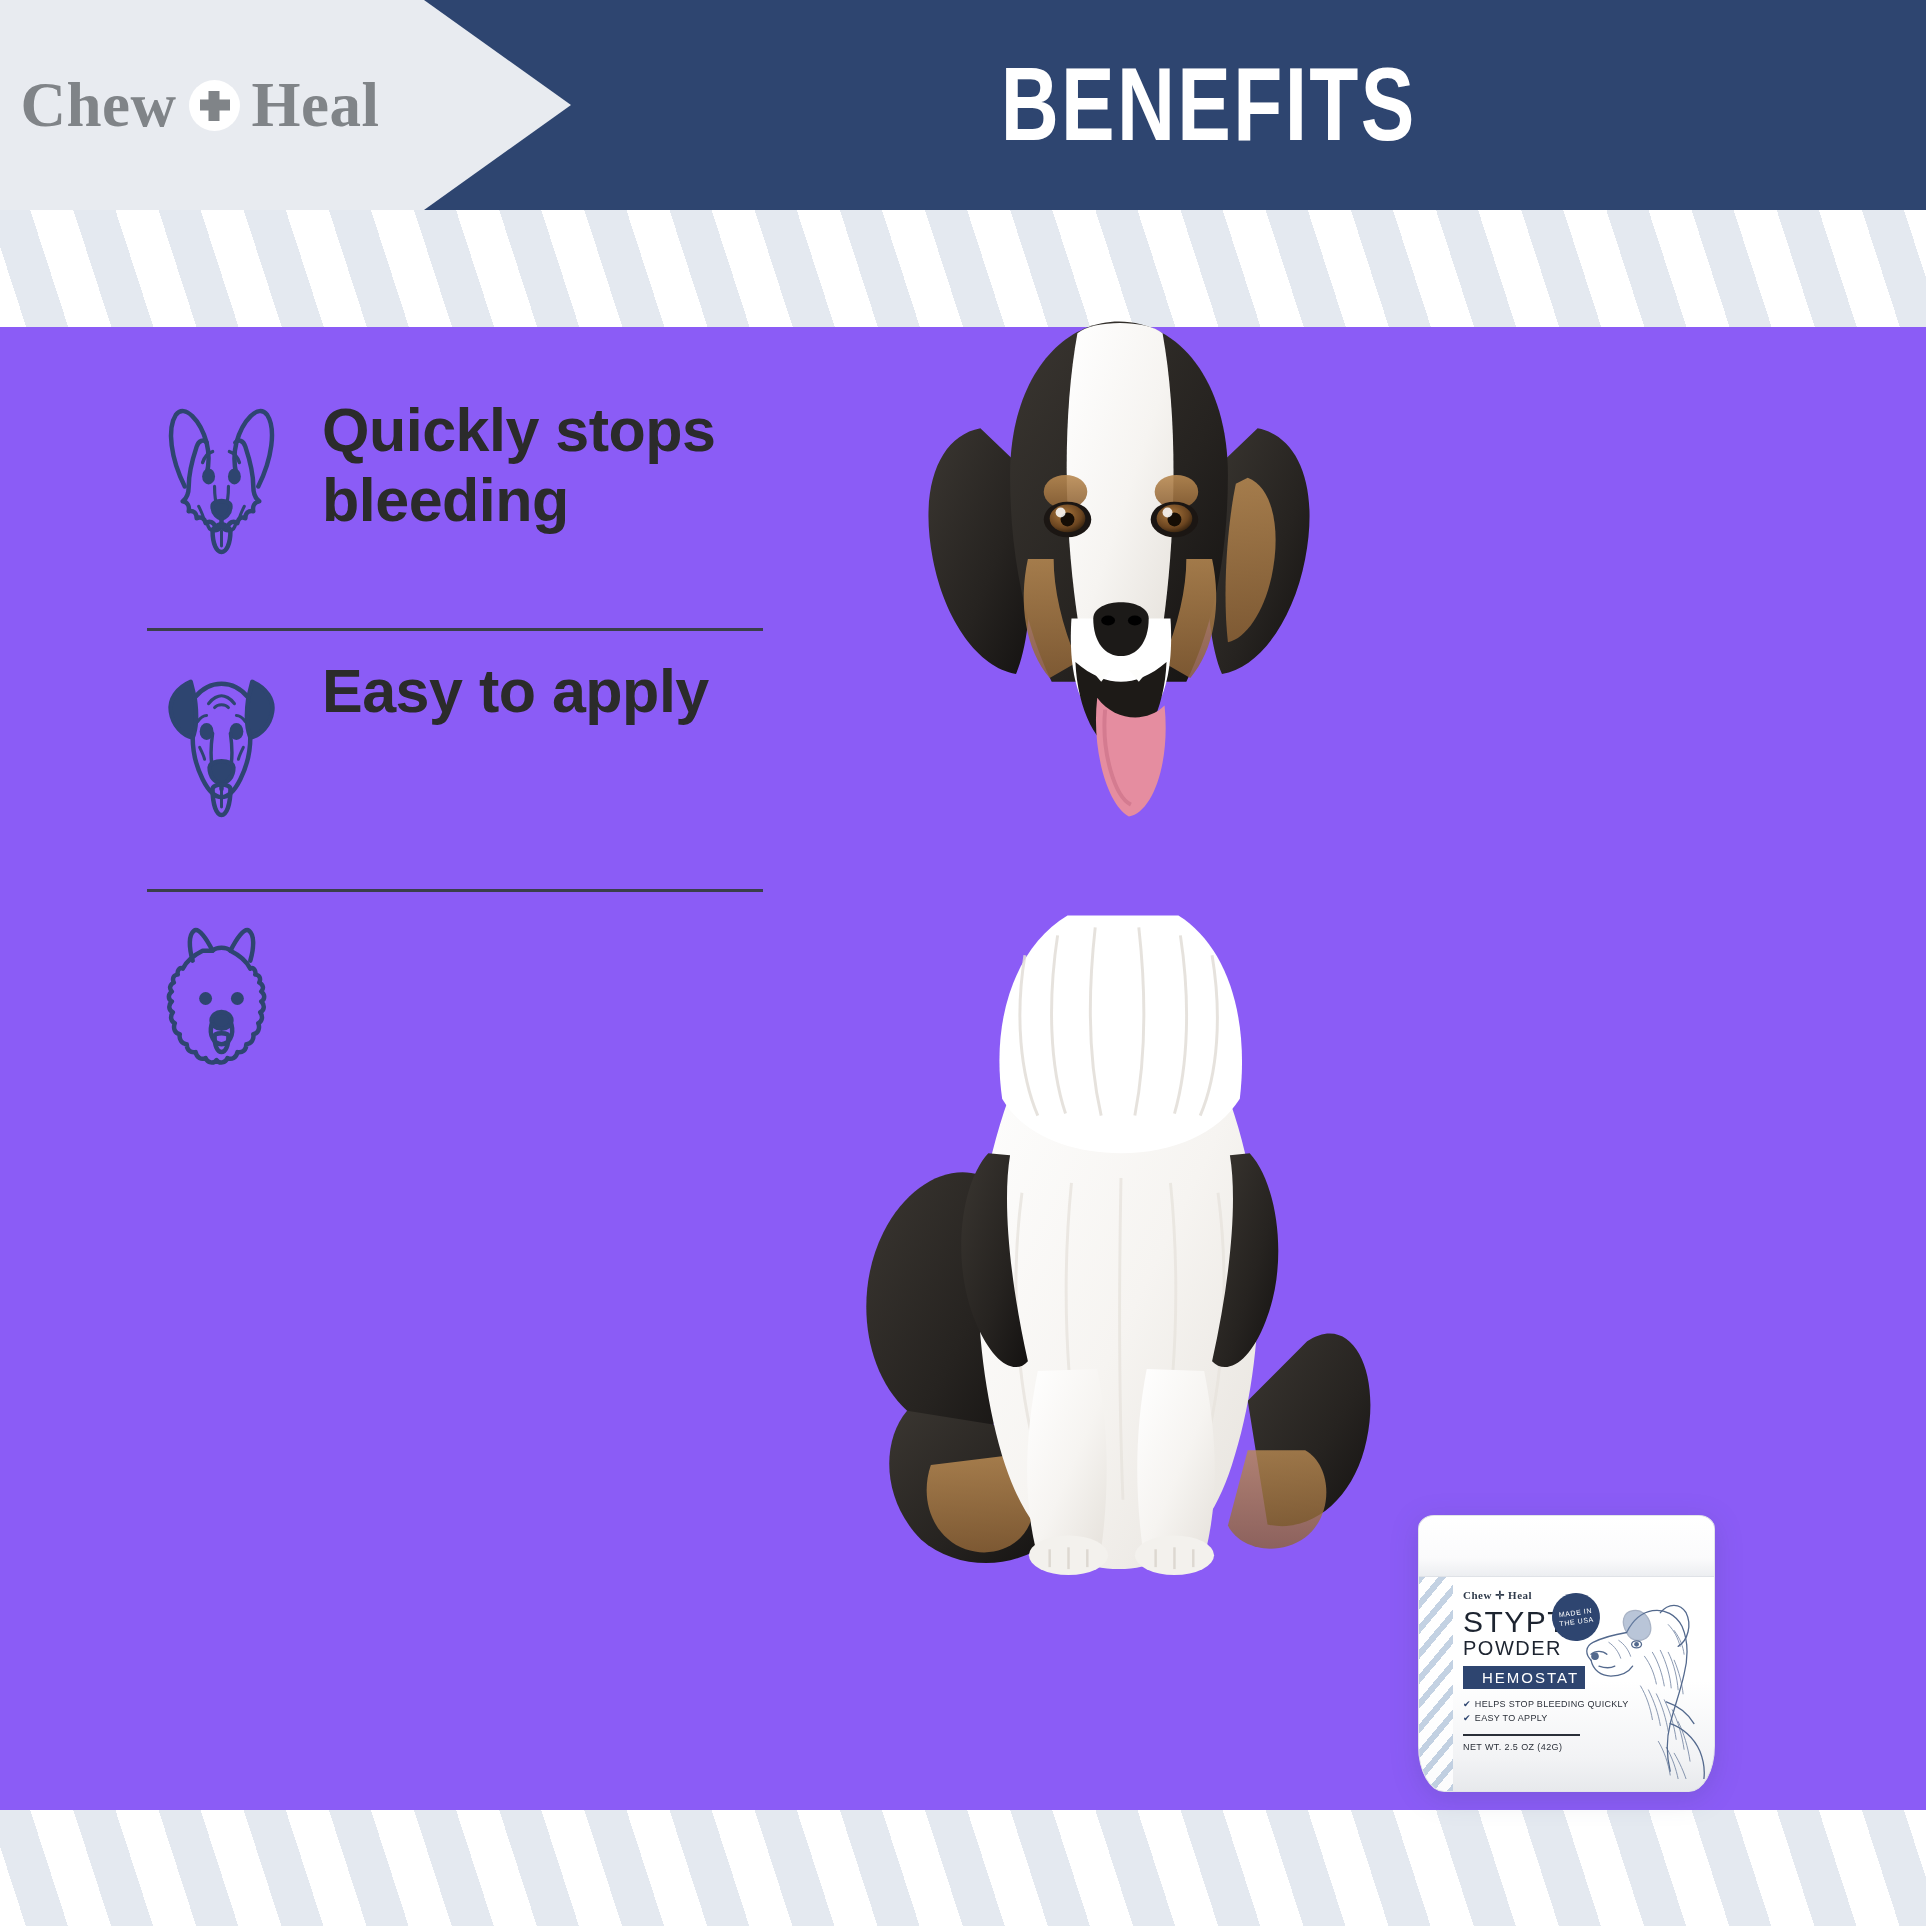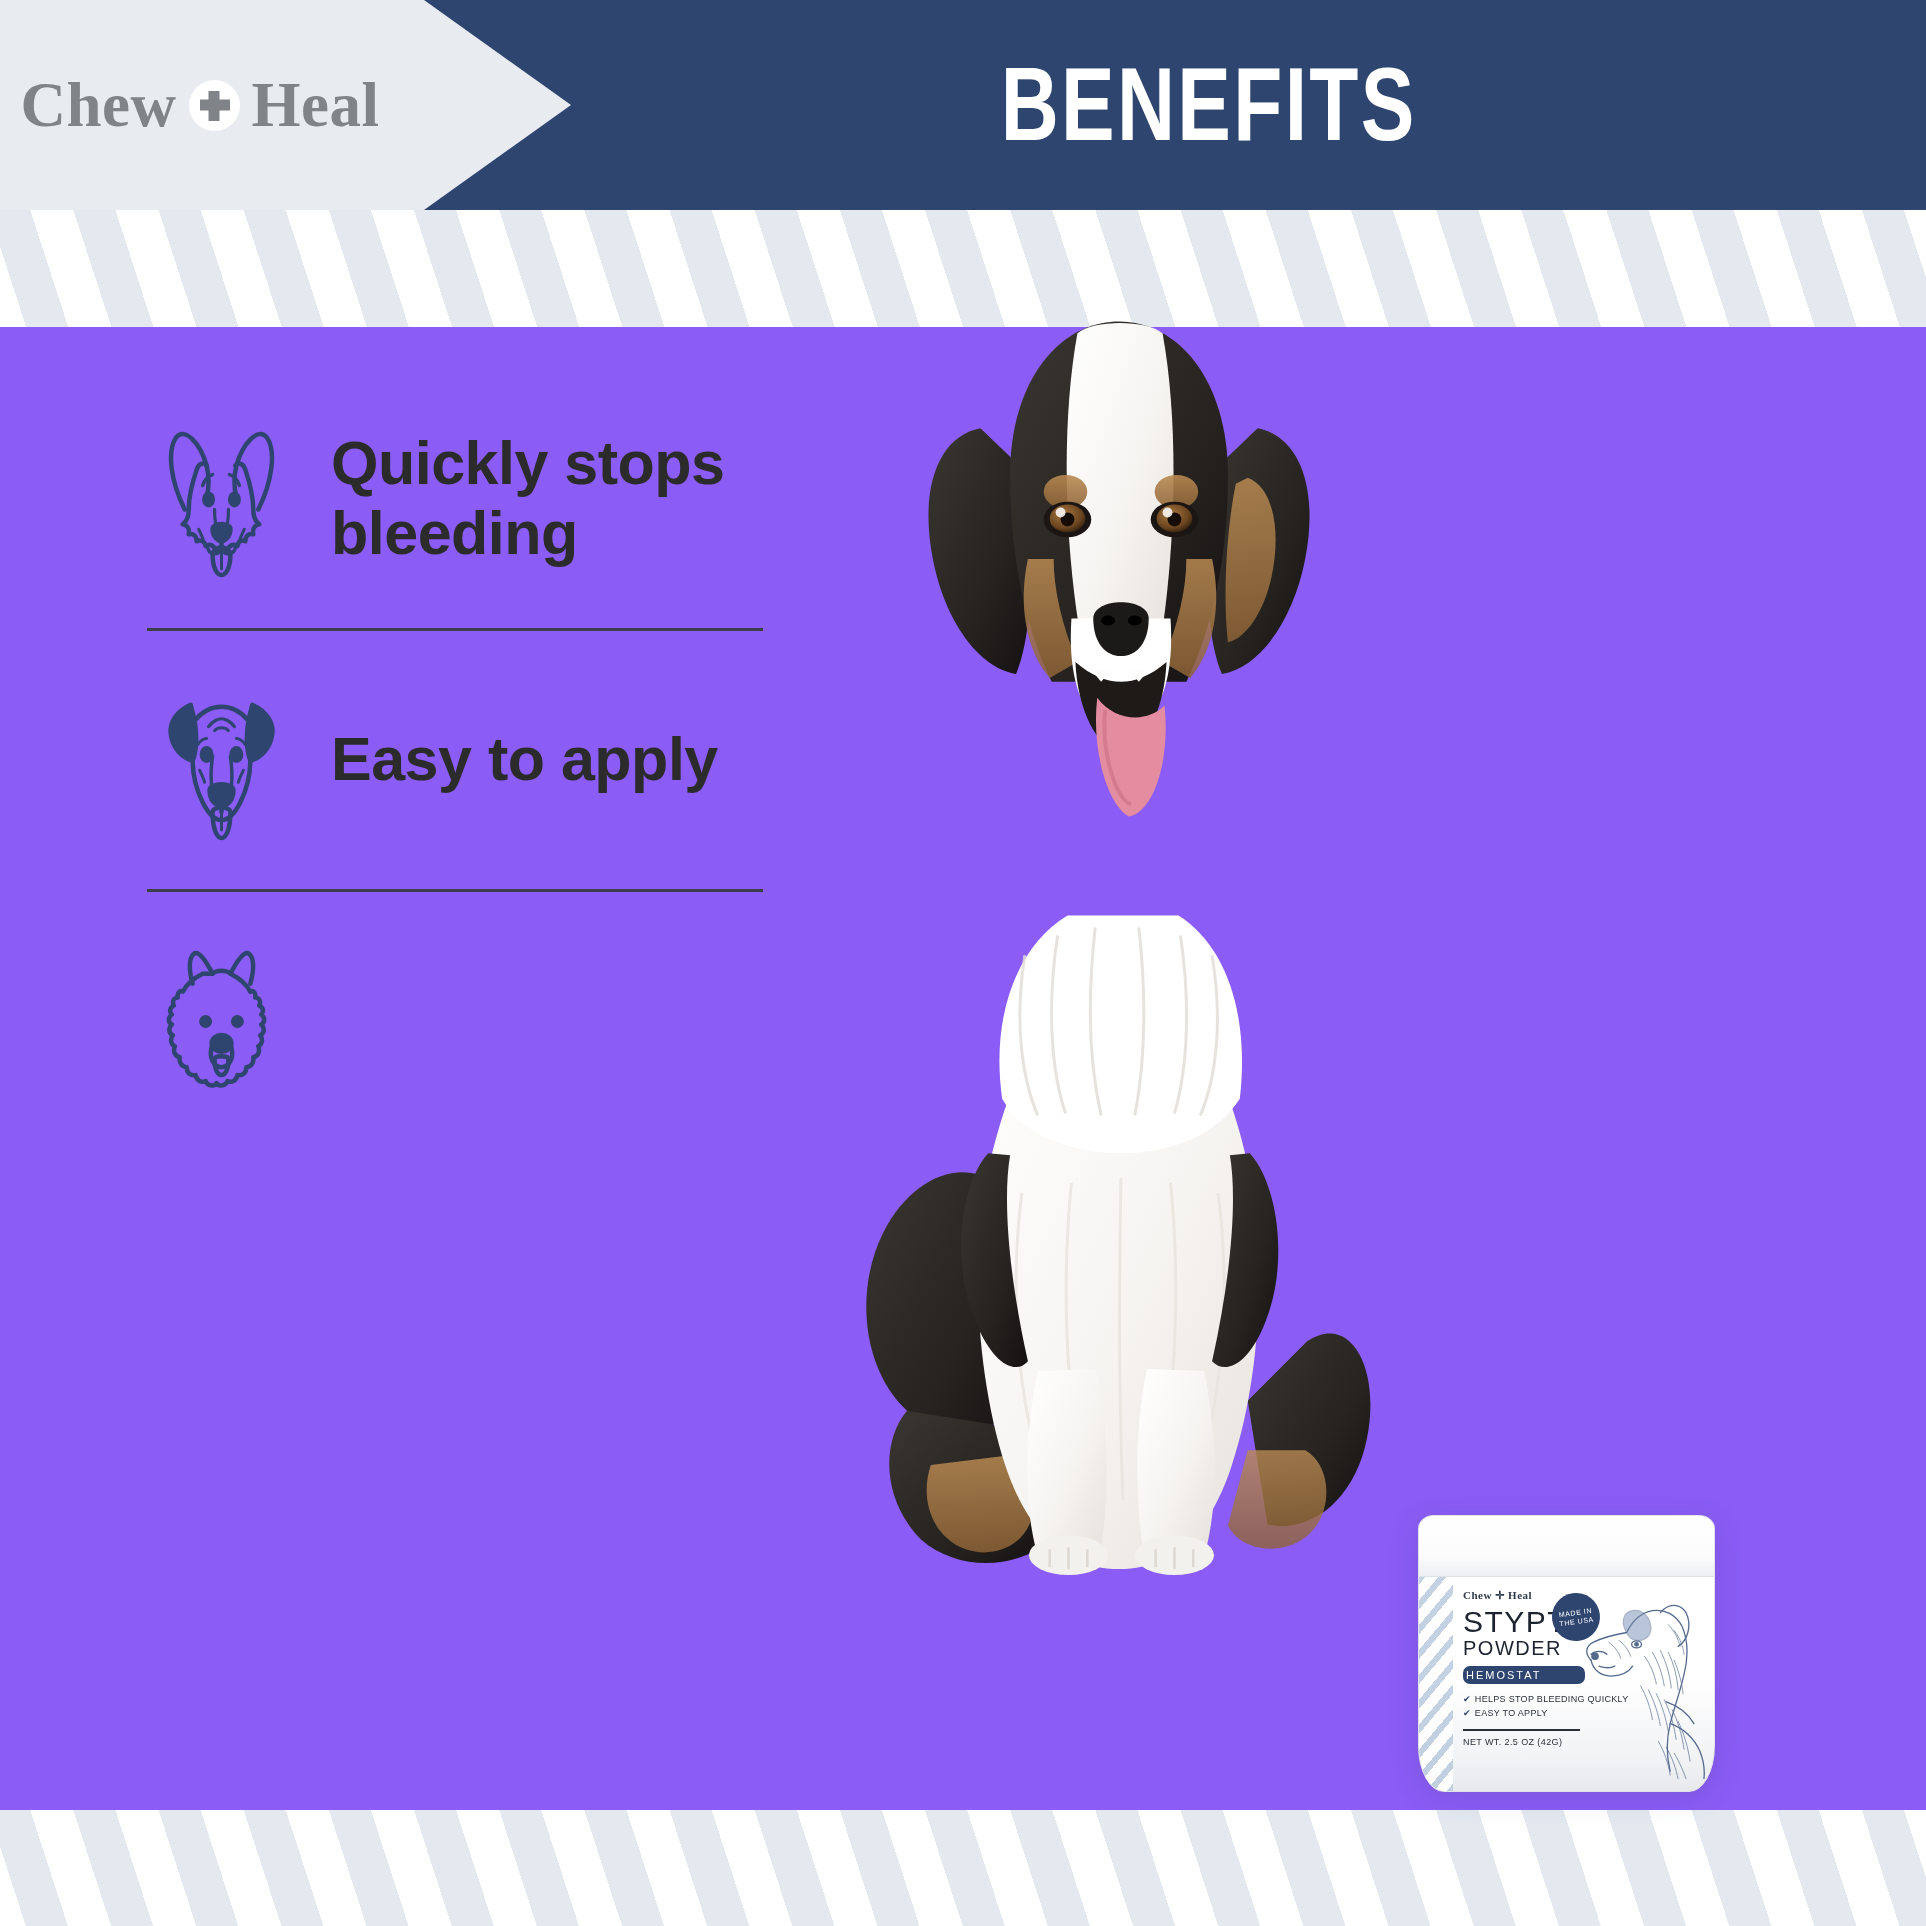--- a/index.html
+++ b/index.html
@@ -121,22 +121,21 @@
   
   .benefits {
     position: absolute;
     top: 396px;
     left: 147px;
     width: 634px;
     z-index: 10;
   }
   .benefit-row {
     display: flex;
-    align-items: center;
-    gap: 35px;
+    gap: 26px;
     min-height: 206px;
   }
   .benefit-icon {
     flex: 0 0 auto;
     width: 149px;
     height: 160px;
     display: flex;
     align-items: center;
     justify-content: center;
   }
@@ -231,25 +230,24 @@
     font-size: 20px;
     font-weight: normal;
     color: #1d2430;
     letter-spacing: 1.5px;
     line-height: 1.05;
   }
   .jar-hemostat {
     margin-top: 7px;
     background: #2e4570;
     color: #ffffff;
-    font-size: 11px;
+    font-size: 15px;
     letter-spacing: 2px;
-    padding: 3px 3px;
+    padding: 3px 19px;
     width: 122px;
-    border-radius: 7px;
   }
   .jar-bullets { margin-top: 8px; }
   .jar-bullet {
     font-size: 9px;
     color: #2a2f38;
     letter-spacing: 0.3px;
     line-height: 1.6;
     display: flex;
     gap: 4px;
     align-items: baseline;

